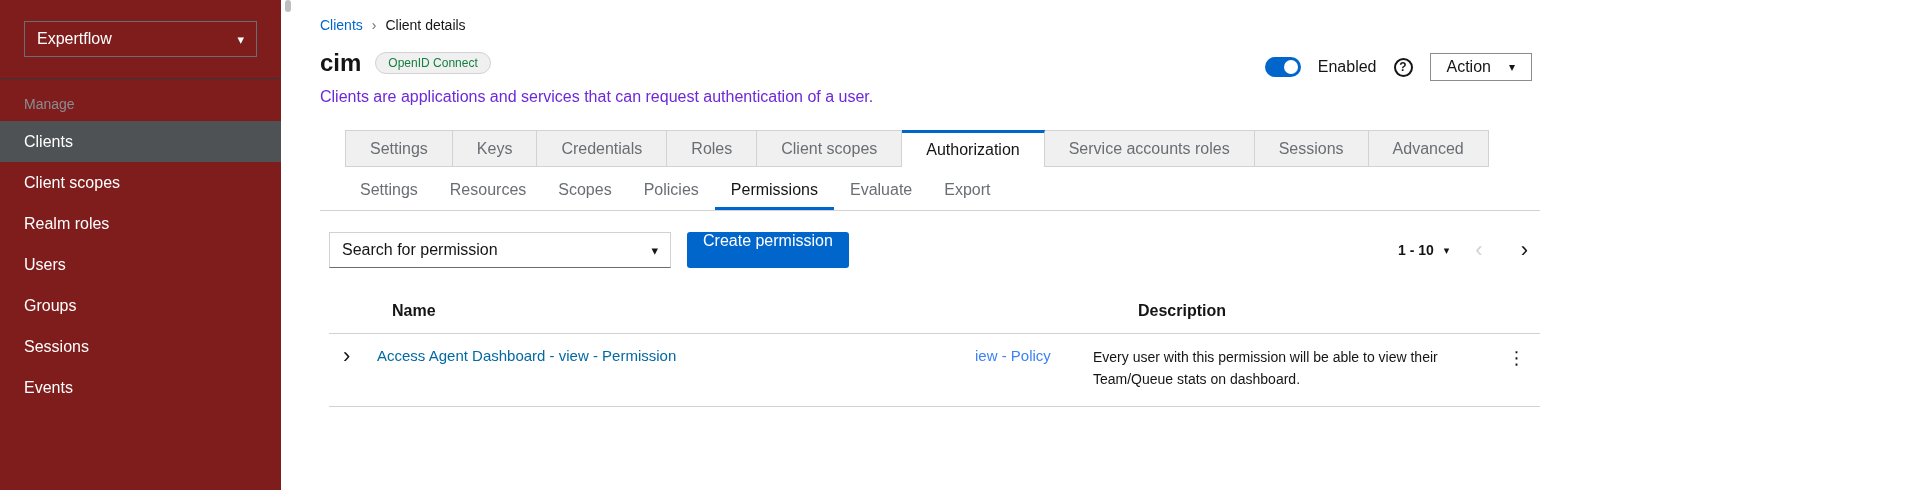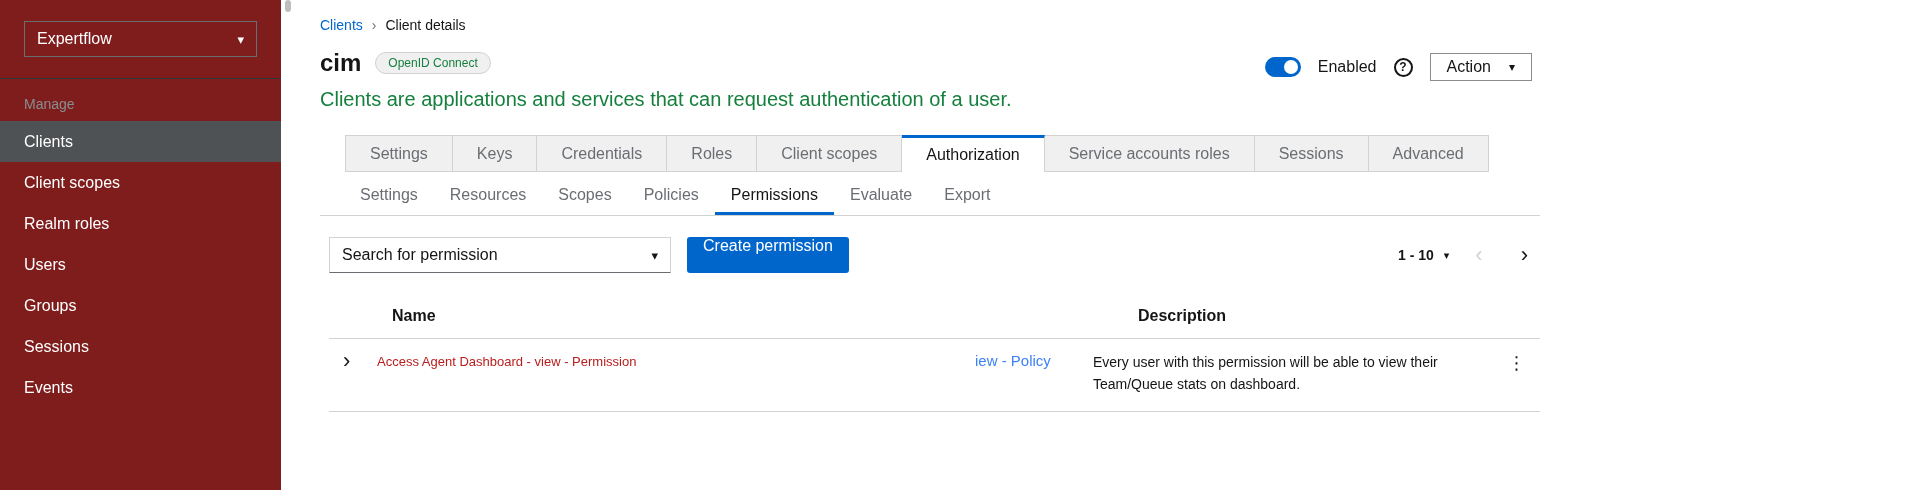--- a/index.html
+++ b/index.html
@@ -26,21 +26,21 @@
 
   .breadcrumb { padding-top:17px; font-size:14px; display:flex; align-items:center; gap:9px; }
   .breadcrumb a { color:#0066cc; text-decoration:none; cursor:pointer; }
   .crumb-sep { color:#6a6e73; font-size:14px; }
 
   .page-header { margin-top:16px; display:flex; justify-content:space-between; align-items:flex-start; }
   .title-row { display:flex; align-items:center; gap:14px; }
   .page-title { font-size:24px; font-weight:600; color:#151515; }
   .badge { background:#f0f0f0; border:1px solid #d2d2d2; color:#15803d; font-size:12px;
            padding:3px 12px; border-radius:30px; }
-  .page-desc { margin-top:11px; font-size:20px; color:#15803d; }
+  .page-desc { margin-top:11px; font-size:16px; color:#6d28d9; }
 
   .header-right { display:flex; align-items:center; gap:17px; margin-top:4px; margin-right:8px; }
   .switch { width:36px; height:20px; border-radius:10px; background:#0066cc; position:relative; cursor:pointer; }
   .switch .knob { position:absolute; right:3px; top:3px; width:14px; height:14px; border-radius:50%; background:#fff; }
   .enabled-label { font-size:16px; }
   .help-icon { width:19px; height:19px; border:2px solid #151515; border-radius:50%;
                display:flex; align-items:center; justify-content:center; font-size:12px; font-weight:700; cursor:pointer; }
   .action-btn { height:28px; background:#fff; border:1px solid #8a8d90; padding:0 16px; display:flex;
                 align-items:center; gap:18px; font-size:16px; color:#151515; cursor:pointer; }
   .action-btn .caret { font-size:12px; }
@@ -81,21 +81,21 @@
   .perm-table { margin-left:9px; margin-top:20px; }
   .thead { display:flex; align-items:center; padding:14px 0 13px; border-bottom:1px solid #d2d2d2;
            font-size:16px; font-weight:700;gap:15px; }
   .trow { display:flex; align-items:flex-start; padding:13px 0 15px; border-bottom:1px solid #d2d2d2; }
   .col-expand { width:48px; padding-left:14px; flex:none; }
   .col-name { width:580px; flex:none; }
   .col-policy { width:136px; flex:none; padding-left:18px; }
   .col-desc { width:400px; flex:none; }
   .col-kebab { margin-left:auto; width:48px; flex:none; text-align:center; }
   .expand-chev { font-size:22px; line-height:18px; color:#151515; cursor:pointer; }
-  .name-link { color:#b91c1c; font-size:13px; text-decoration:none; cursor:pointer; }
+  .name-link { color:#0369a1; font-size:15px; text-decoration:none; cursor:pointer; }
   .policy-text { font-size:15px; color:#3b82f6; }
   .desc-text { font-size:14px; color:#151515; line-height:1.57; }
   .kebab { font-size:18px; color:#151515; cursor:pointer; letter-spacing:1px; }
 </style>
 </head>
 <body>
 
 <aside class="sidebar">
   <div class="realm-box">
     <span>Expertflow</span>

